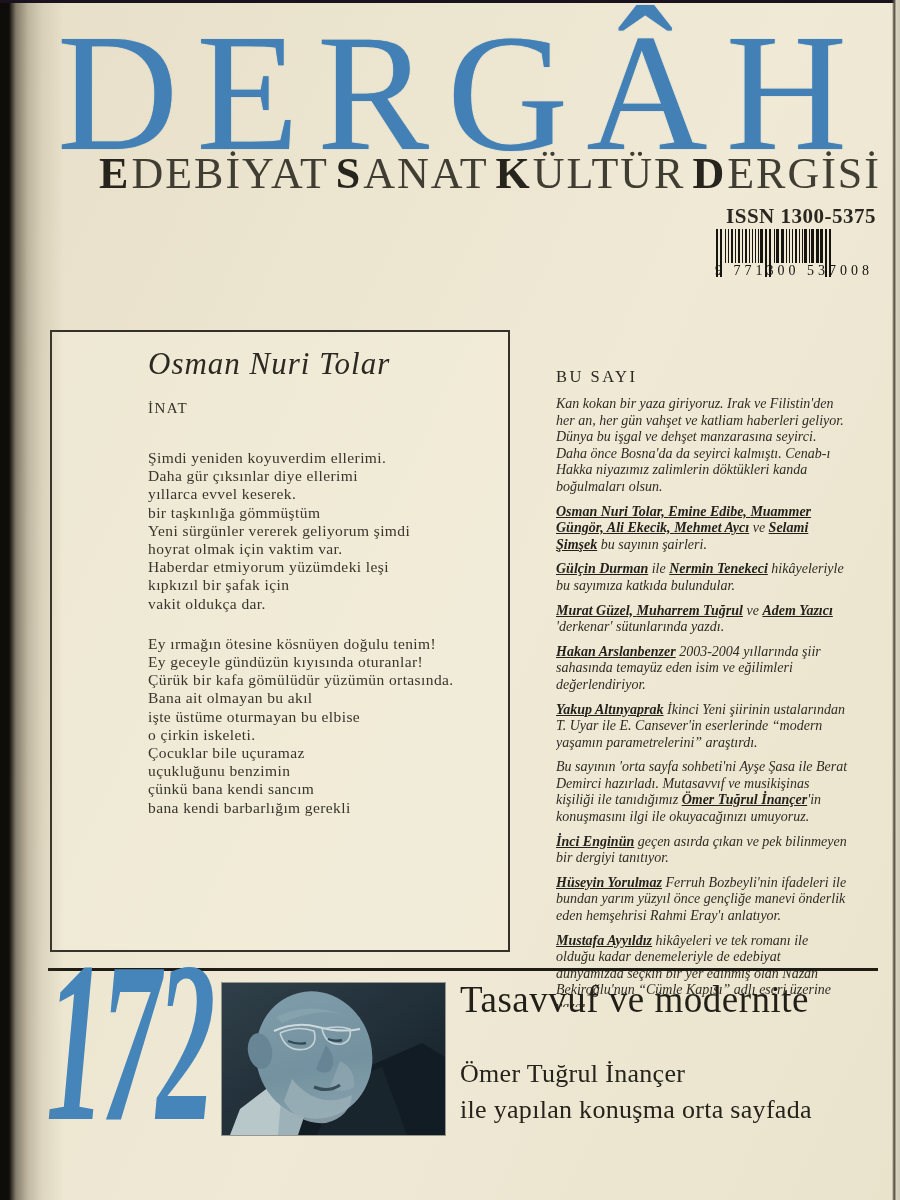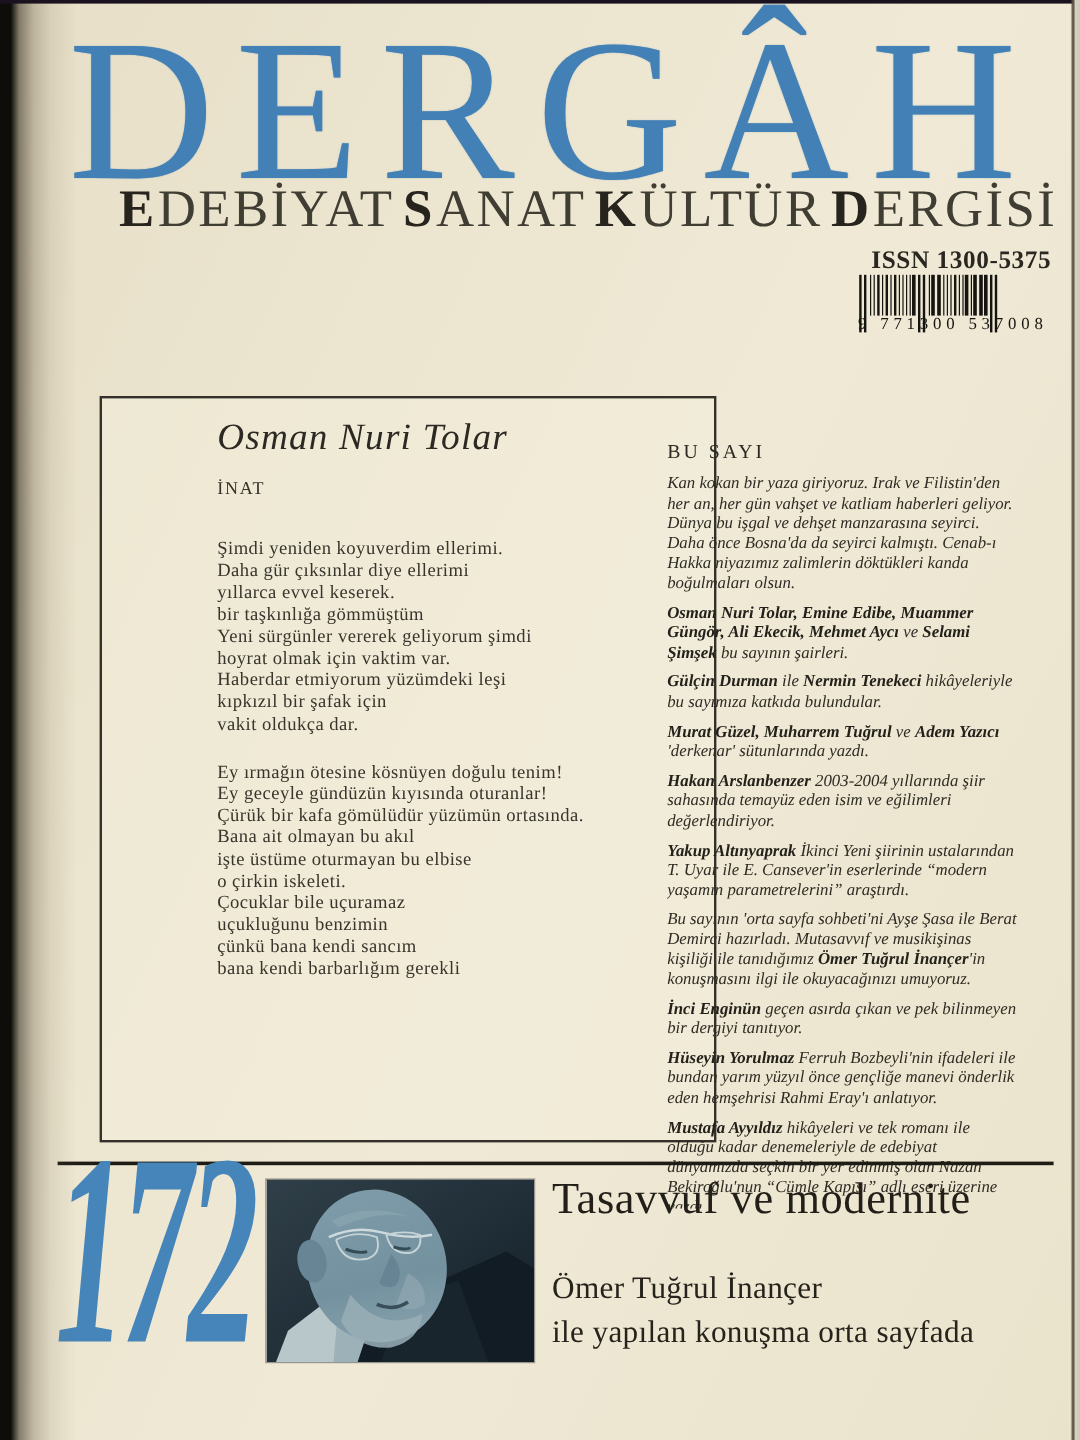--- a/index.html
+++ b/index.html
@@ -28,34 +28,34 @@
   .issn{position:absolute;right:24px;top:204px;font-size:21px;font-weight:700;color:#2a2720;letter-spacing:.5px;}
   .barcode{position:absolute;right:20px;top:229px;width:168px;height:58px;}
   .bars{position:absolute;left:4px;top:0;height:48px;display:flex;align-items:flex-start;}
   .bar{background:#16140f;height:34px;}
   .bar.tall{height:48px;}
   .gap{height:34px;}
   .bdigits{position:absolute;left:2px;top:34px;width:160px;text-align:center;
     font-size:14px;letter-spacing:4px;color:#16140f;font-family:"Liberation Serif",serif;}
 
   
-  .poem-box{position:absolute;left:50px;top:330px;width:514px;height:622px;
+  .poem-box{position:absolute;left:50px;top:330px;width:460px;height:622px;
     border:2px solid #34312a;background:rgba(244,239,222,.45);
-    padding:14px 10px 6px 96px;box-sizing:border-box;margin-left:33px;}
+    padding:14px 10px 6px 96px;box-sizing:border-box;}
   .poem-author{font-style:italic;font-size:31px;color:#2c2922;letter-spacing:1px;}
   .poem-title{margin-top:18px;font-size:15px;letter-spacing:1.5px;color:#36332b;}
   .poem-body{margin-top:32px;}
   .stanza{margin-bottom:22px;}
   .pline{font-size:15.5px;line-height:18.2px;color:#38352c;letter-spacing:.4px;}
 
   
   .col-right{position:absolute;left:556px;top:320px;width:294px;height:640px;overflow:hidden;margin-top:47px;}
   .bs-heading{font-size:16.5px;letter-spacing:2.5px;color:#2c2a22;margin-bottom:9px;}
   .bpar{font-style:italic;font-size:14px;line-height:16.6px;margin:0 0 8px 0;color:#2e2b23;}
-  .bpar .bn{font-weight:700;color:#23211a;}
+  .bpar .bn{font-weight:700;color:#23211a;text-decoration:underline;}
 
   
   .rule{position:absolute;left:48px;top:968px;width:830px;height:3px;background:#1f1c16;}
   .issue-number{position:absolute;left:46px;top:928px;
     font-style:italic;font-weight:700;font-size:228px;line-height:1;
     color:#4585ba;transform:scaleX(.52);transform-origin:left top;letter-spacing:-8px;}
   .cover-photo{position:absolute;left:222px;top:983px;width:223px;height:152px;
     box-shadow:0 0 0 1px rgba(20,28,34,.4);}
   .headline{position:absolute;left:460px;top:978px;width:420px;
     font-size:37px;color:#211f18;letter-spacing:.5px;}

